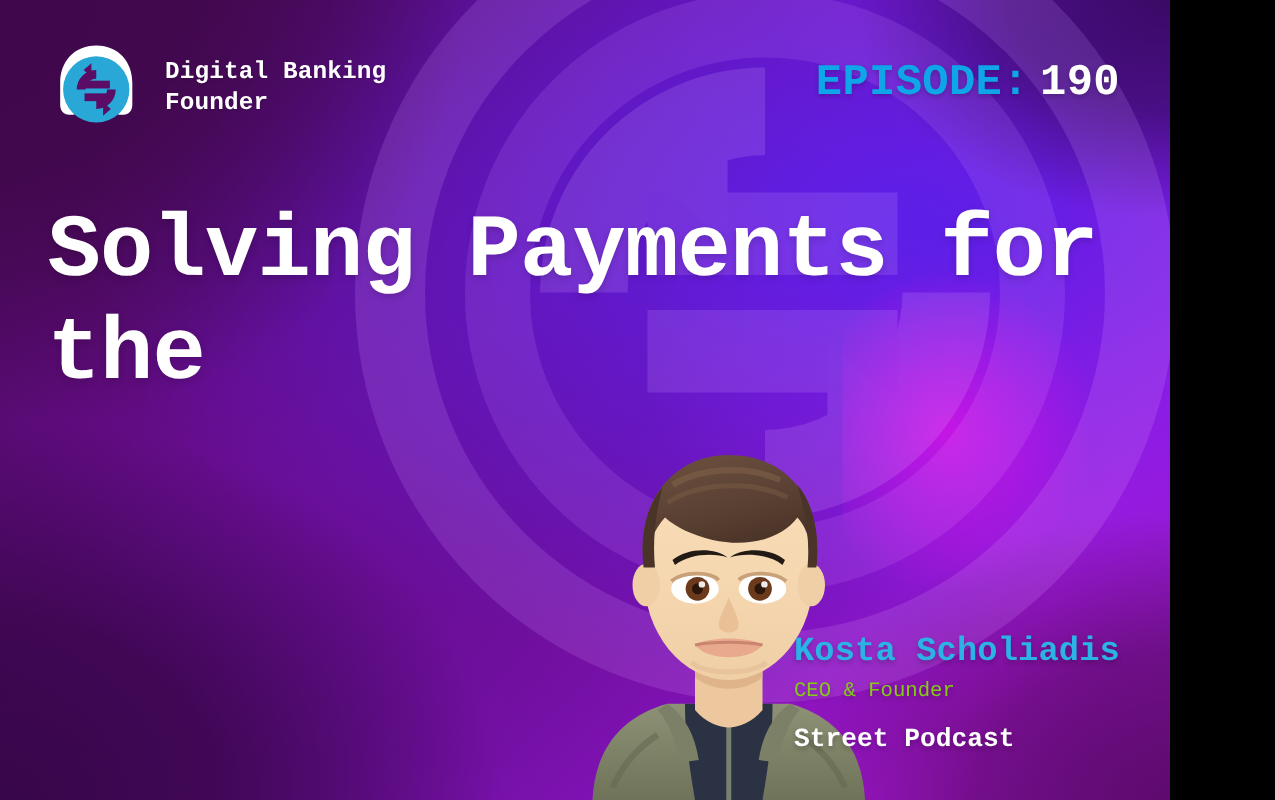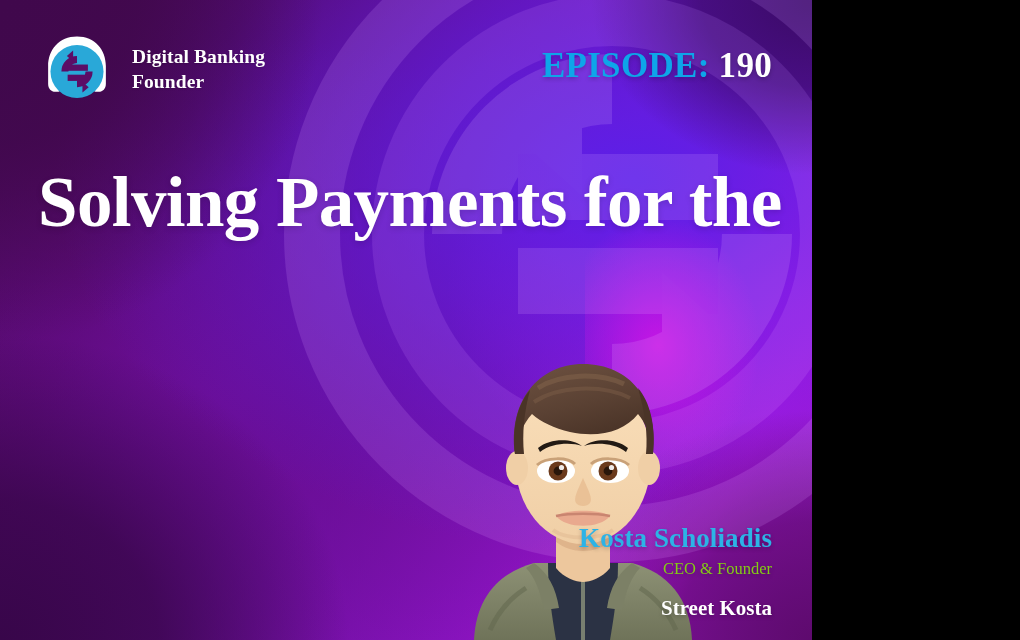--- a/index.html
+++ b/index.html
@@ -2,24 +2,24 @@
 <html><head>
 <meta charset="utf-8">
 <style>
   html, body {
     margin: 0;
     padding: 0;
     background: #000;
   }
   #canvas {
     position: relative;
-    width: 812px;
+    width: 936px;
     height: 640px;
     overflow: hidden;
-    font-family: Liberation Serif, serif;
+    font-family: Liberation Mono, monospace;
     background: #3d0a4a;
   }
 
   
   .bg-base {
     position: absolute; inset: 0;
     background:
       radial-gradient(115% 95% at 78% 28%, #5b1fe8 0%, rgba(91,31,232,0) 62%),
       radial-gradient(70% 60% at 97% 45%, #c019e0 0%, rgba(192,25,224,0) 60%),
       radial-gradient(85% 80% at 30% 62%, #6a0e96 0%, rgba(106,14,150,0) 70%),
@@ -107,22 +107,21 @@
   .avatar {
     position: absolute;
     left: 438px; bottom: 0;
     width: 290px; height: 310px;
   }
   .avatar svg { width: 100%; height: 100%; display: block; }
 
   
   .speaker {
     position: absolute;
-    right: 40px; bottom: 18px;
-    text-align: right;
+    right: 40px; bottom: 34px;
     text-shadow: 0 2px 4px rgba(0,0,0,0.22);
   }
   .speaker .sp-name {
     display: block;
     color: #2cb3e6;
     font-size: 27px;
     font-weight: bold;
     letter-spacing: 0.1px;
     line-height: 1.18;
   }
@@ -268,16 +267,16 @@
       <path d="M118 186 C128 179 162 179 172 186 C162 199 128 199 118 186 Z" fill="#e9a98e"></path>
       <path d="M118 186 C132 183 158 183 172 186" stroke="#c98570" stroke-width="2.5" fill="none"></path>
 
       <path d="M115 200 C128 210 162 210 175 200" stroke="#e2bd95" stroke-width="4" fill="none" opacity="0.6"></path>
     </svg>
   </div>
 
   <div class="speaker">
     <span class="sp-name">Kosta Scholiadis</span>
     <span class="sp-role">CEO &amp; Founder</span>
-    <span class="sp-company">Street Kosta</span>
+    <span class="sp-company">Street Podcast</span>
   </div>
 
 </div>
 
 </body></html>

